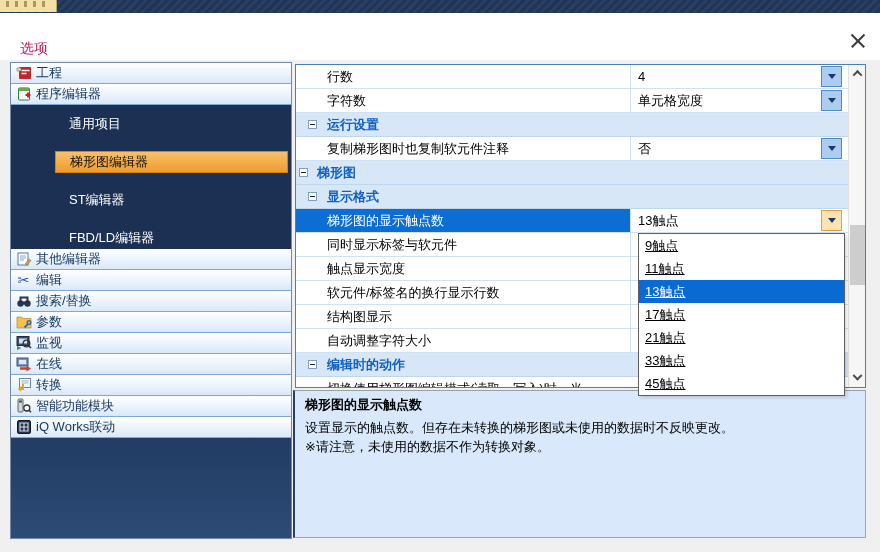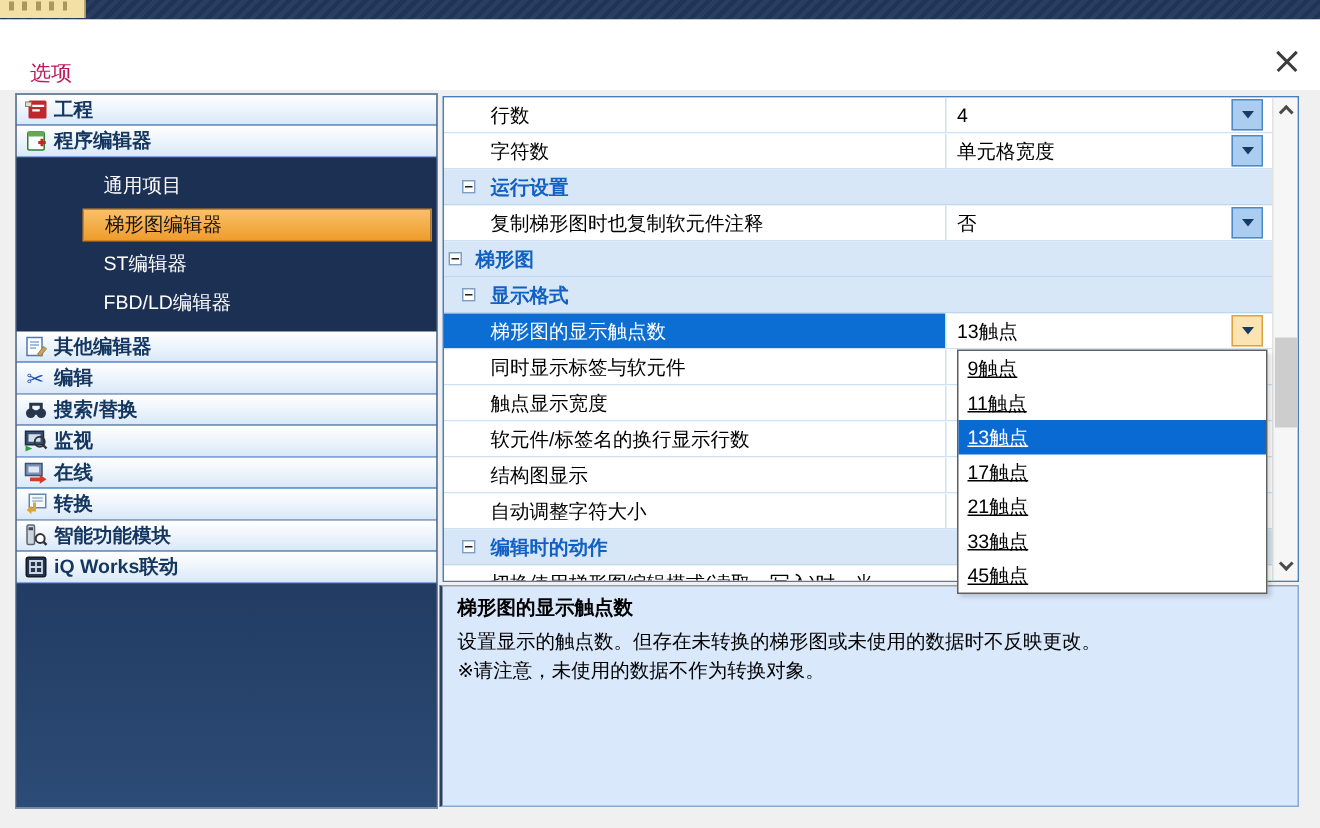--- a/index.html
+++ b/index.html
@@ -23,25 +23,25 @@
   .x-icon{position:absolute;left:6px;top:3px;width:16px;height:16px;}
   .x-icon::before,.x-icon::after{content:"";position:absolute;left:-1px;top:7px;width:18px;height:1.6px;background:#3c3c3c;}
   .x-icon::before{transform:rotate(45deg);} .x-icon::after{transform:rotate(-45deg);}
   .dlg-body{position:absolute;left:0;top:60px;width:880px;height:492px;background:#f0f0f0;}
   
   .sidebar{position:absolute;left:10px;top:62px;width:282px;height:477px;
     border:1px solid #708aa8;background:#1c3054;display:flex;flex-direction:column;overflow:hidden;}
   .srow{height:21px;flex:0 0 21px;display:flex;align-items:center;
     background:linear-gradient(#ffffff,#e9f2fb 60%,#d9e8f8);
     border-bottom:1px solid #7fa8d8;cursor:pointer;}
-  .srow .slabel{color:#14365f;font-weight:bold;margin-left:4px;}
+  .srow .slabel{color:#14365f;font-weight:normal;margin-left:4px;}
   .sicon{width:17px;height:16px;margin-left:4px;display:inline-flex;align-items:center;justify-content:center;flex:0 0 17px;}
   .sicon svg{width:16px;height:16px;display:block;}
   .sicon.txt{font-size:14px;color:#2a52b8;line-height:16px;}
-  .sub-block{flex:0 0 116px;background:#1c3054;padding-top:8px;display:flex;flex-direction:column;gap:4px;}
+  .sub-block{flex:0 0 116px;background:#1c3054;padding-top:8px;display:flex;flex-direction:column;gap:16px;}
   .sub-item{height:22px;flex:0 0 22px;margin:0 3px 0 44px;display:flex;align-items:center;
     padding-left:14px;color:#fff;cursor:pointer;}
   .sub-item.selected{background:linear-gradient(#f9c06a,#ef9c2c);border:1px solid #d2821c;color:#111;}
   .side-filler{flex:1 1 auto;background:linear-gradient(#223c63,#2c4b76);}
   
   .grid{position:absolute;left:295px;top:64px;width:571px;height:324px;
     border:1px solid #4a7ebb;background:#fff;overflow:hidden;}
   .grid-rows{position:absolute;left:0;top:0;width:552px;}
   .grow{height:24px;display:flex;position:relative;cursor:pointer;}
   .grow.leaf{background:#fff;border-bottom:1px solid #cfe2f4;}
@@ -153,20 +153,30 @@
           <circle cx="4.5" cy="10.5" r="3.2" fill="#27364a"></circle>
           <circle cx="11.5" cy="10.5" r="3.2" fill="#27364a"></circle>
           <rect x="6" y="8.5" width="4" height="3" fill="#27364a"></rect>
         </svg>
     </span>
     <span class="slabel">搜索/替换</span>
   </div>
   <div class="srow">
     <span class="sicon">
       <svg viewBox="0 0 16 16">
+          <path d="M1 4.5V3h4.5L7 4.5H15V14H1z" fill="#f4c14b" stroke="#a67c00" stroke-width="0.6"></path>
+          <circle cx="13" cy="8.5" r="1.8" fill="none" stroke="#3f68b0" stroke-width="1.5"></circle>
+          <path d="M12 10l-3.5 3.5" stroke="#3f68b0" stroke-width="2"></path>
+        </svg>
+    </span>
+    <span class="slabel">参数</span>
+  </div>
+  <div class="srow">
+    <span class="sicon">
+      <svg viewBox="0 0 16 16">
           <rect x="1" y="1.5" width="12" height="9" fill="#3a4e6e" stroke="#1d2c44"></rect>
           <rect x="3" y="3.5" width="8" height="5" fill="#cfe0ef"></rect>
           <circle cx="10.5" cy="8.5" r="3.3" fill="none" stroke="#333" stroke-width="1.3"></circle>
           <path d="M12.8 10.8l2.2 2.2" stroke="#333" stroke-width="1.6"></path>
           <path d="M1 11l4.5 2L1 15z" fill="#2e9e3e"></path>
         </svg>
     </span>
     <span class="slabel">监视</span>
   </div>
   <div class="srow">

